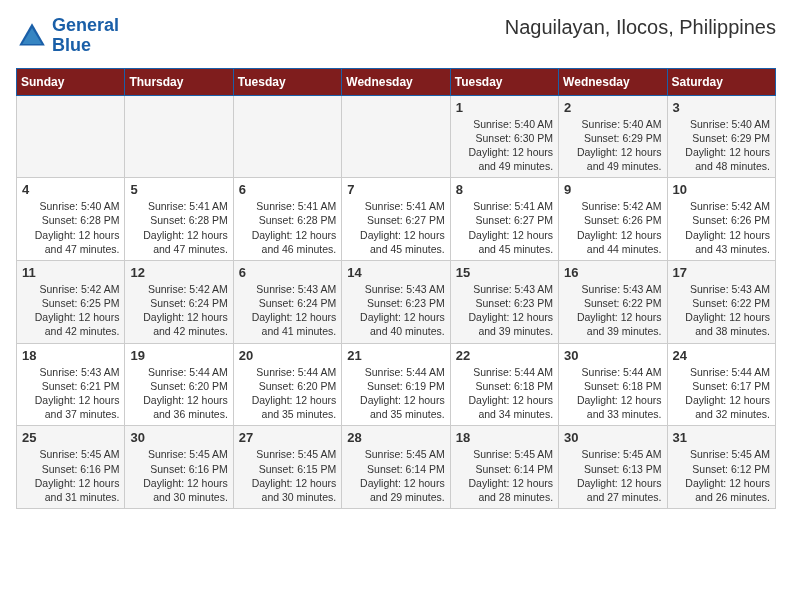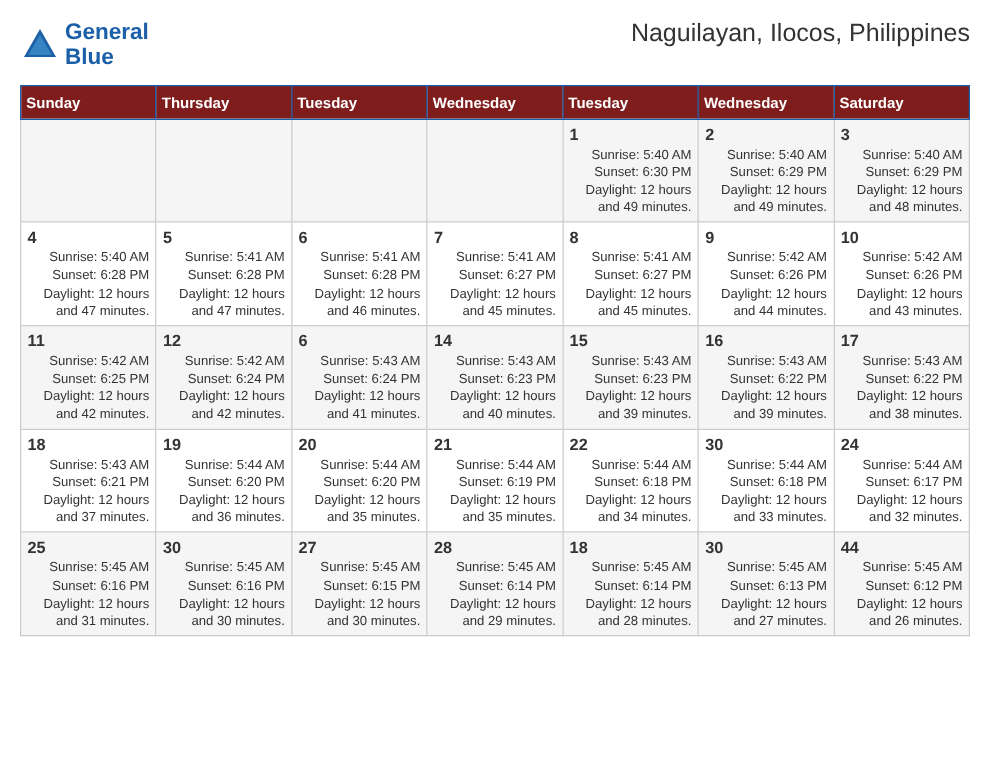--- a/index.html
+++ b/index.html
@@ -341,21 +341,21 @@
 and 28 minutes.</div>
         </td>
         <td>
           <span class="day-num">30</span>
           <div class="cell-text" style="white-space: pre-line;">Sunrise: 5:45 AM
 Sunset: 6:13 PM
 Daylight: 12 hours
 and 27 minutes.</div>
         </td>
         <td>
-          <span class="day-num">44</span>
+          <span class="day-num">31</span>
           <div class="cell-text" style="white-space: pre-line;">Sunrise: 5:45 AM
 Sunset: 6:12 PM
 Daylight: 12 hours
 and 26 minutes.</div>
         </td>
       </tr>
     </tbody>
 </table>
 
 </body></html>

